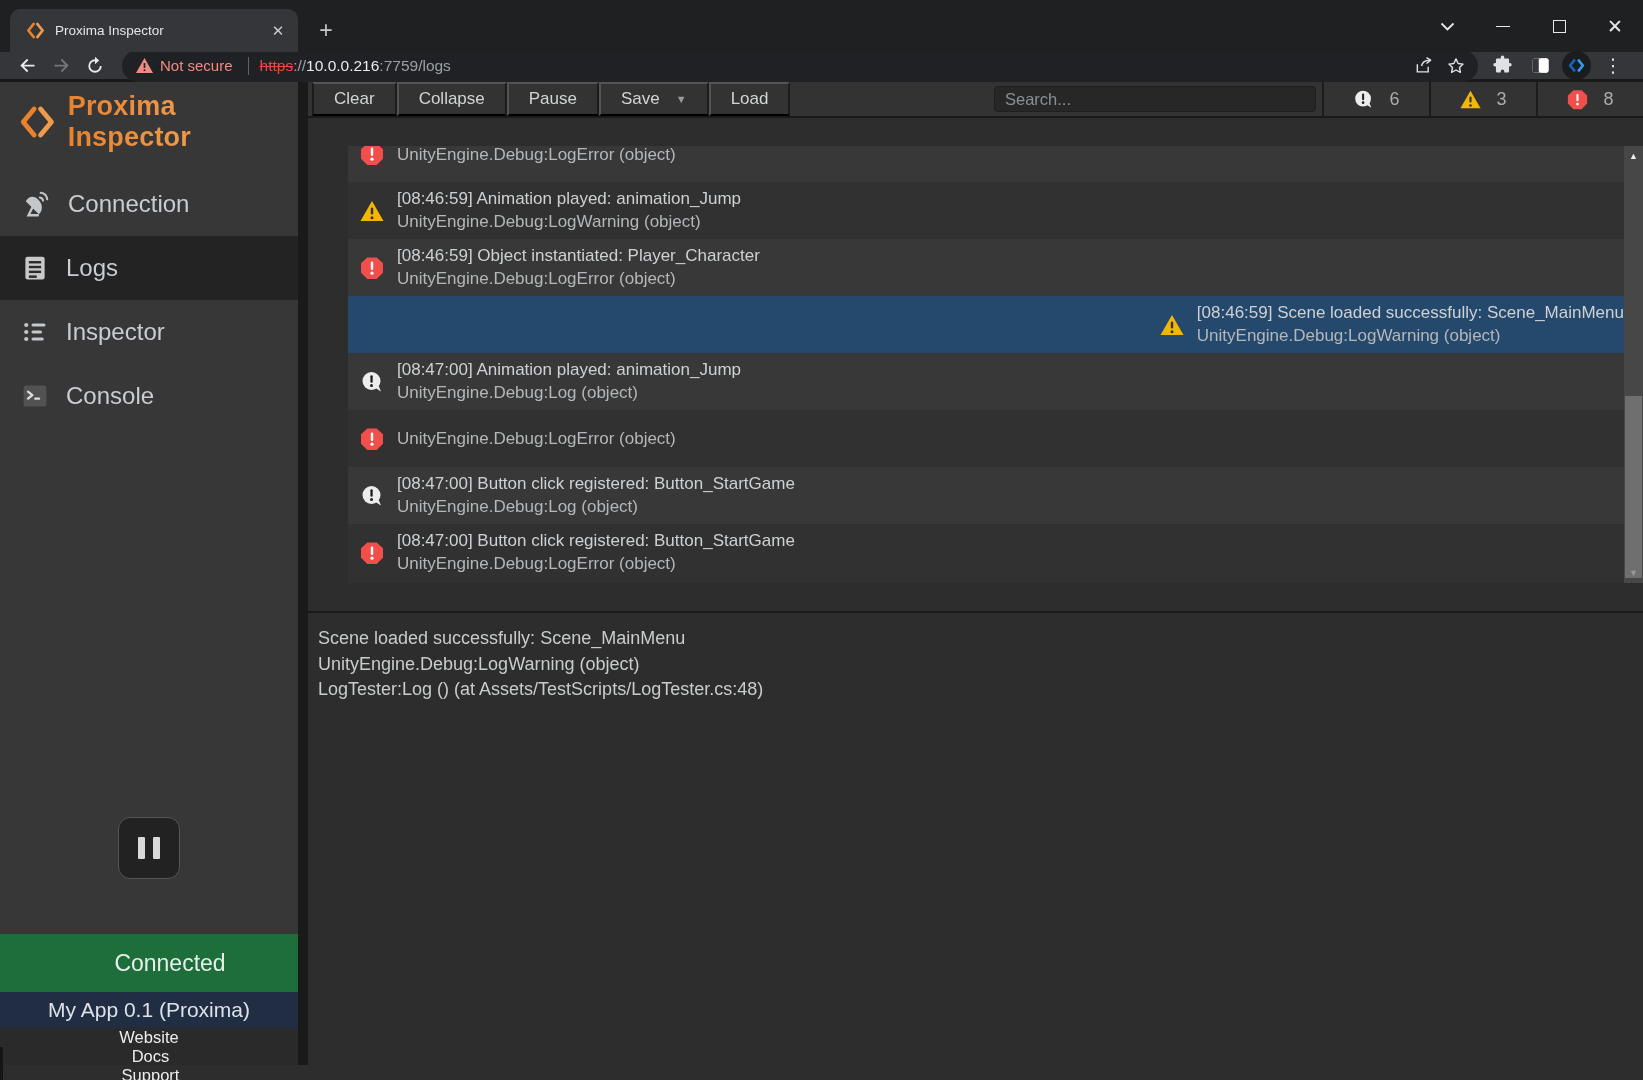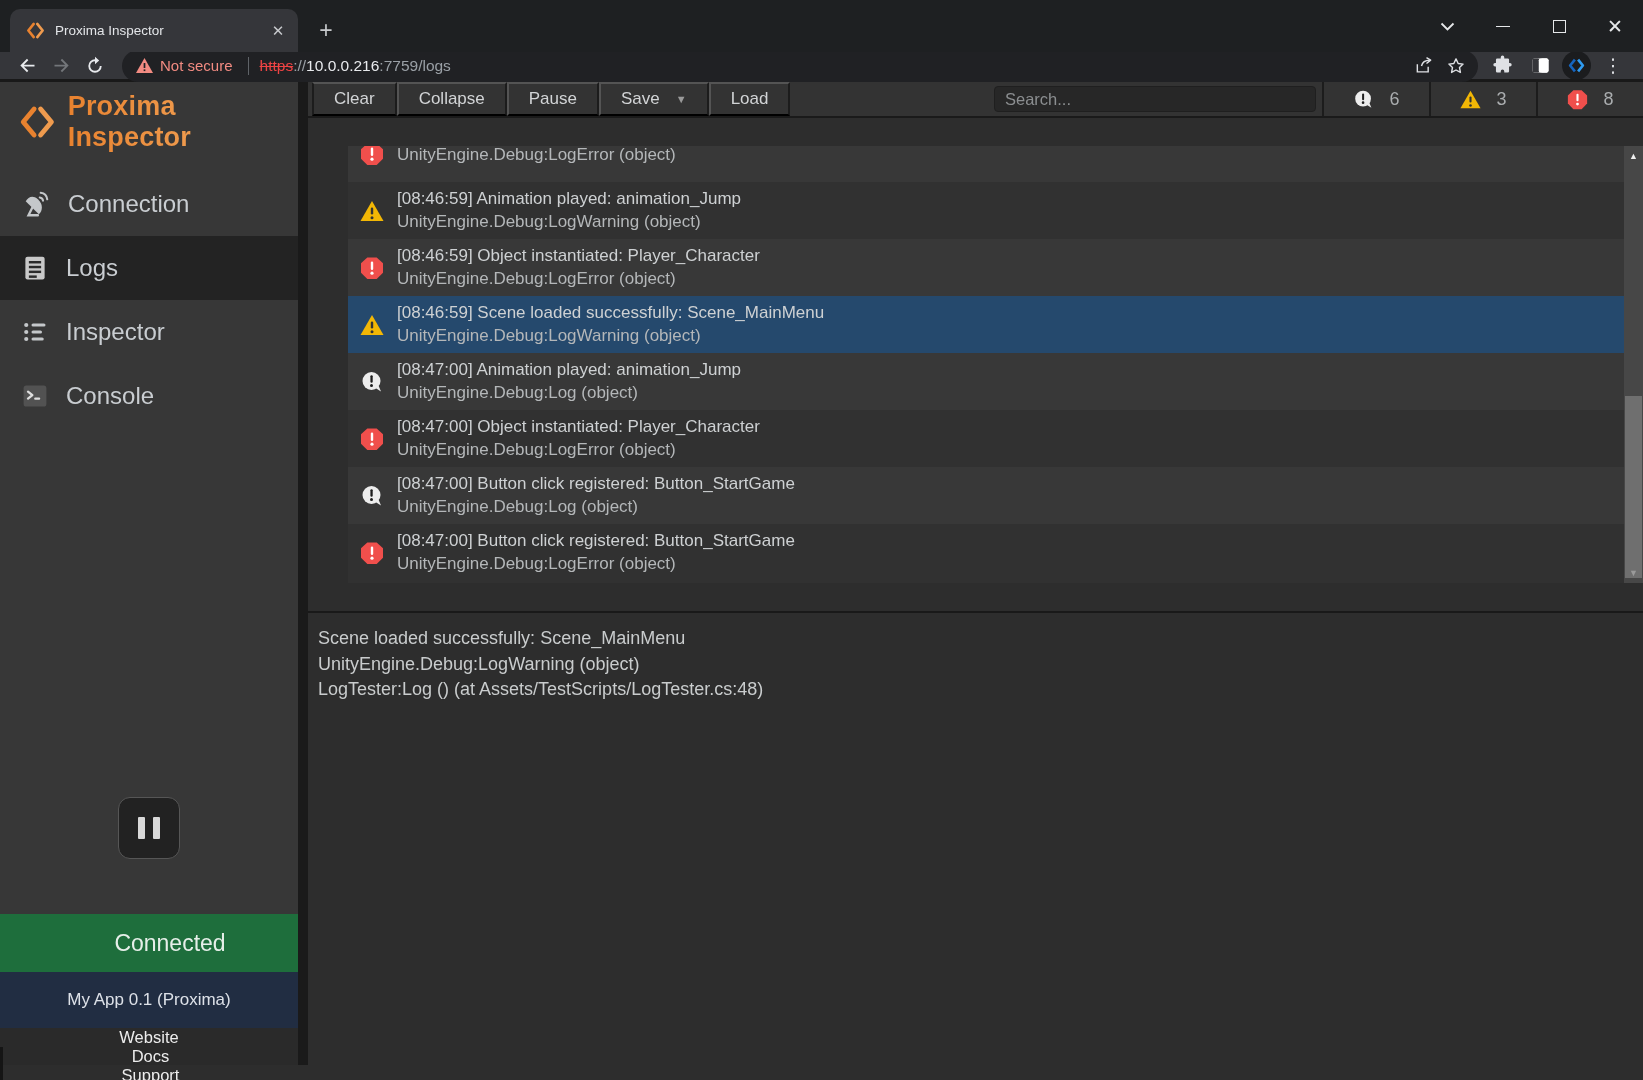--- a/index.html
+++ b/index.html
@@ -55,22 +55,22 @@
     cursor:pointer; }
   .nav-item.active { background:#232323; }
   .nav-label { font-size:24px; color:#c9cdd1; }
   .side-spacer { flex:1; }
   .pause-btn { align-self:center; width:62px; height:62px; border-radius:12px; background:#222;
     border:1px solid #565656; display:flex; align-items:center; justify-content:center; gap:8px;
     margin-bottom:55px; cursor:pointer; }
   .pause-btn i { display:block; width:7px; height:22px; background:#d9d9d9; border-radius:1px; }
   .status-bar { height:58px; background:#1e6e3c; display:flex; align-items:center;
     justify-content:center; font-size:23px; color:#e6efe9;padding-left:42px; }
-  .appinfo-bar { height:56px; background:#212d42; display:flex; align-items:center;
-    justify-content:center; font-size:17px; color:#dde1e8; }
+  .appinfo-bar { height:36px; background:#212d42; display:flex; align-items:center;
+    justify-content:center; font-size:21px; color:#dde1e8; }
   .side-footer { height:37px; background:#2a2a2a; display:flex;flex-direction:column; }
   .side-footer a { flex:1; display:flex; align-items:center; justify-content:center;
     font-size:16.5px; color:#ededed; text-decoration:none; cursor:pointer; }
   .side-footer a + a { border-left:3px solid #151515; }
 
   .main { flex:1; display:flex; flex-direction:column; background:#2d2d2d; min-width:0;gap:28px; }
 
   
   .log-toolbar { height:36px; background:#333; border-bottom:2px solid #1a1a1a; display:flex;
     align-items:stretch; }
@@ -86,21 +86,21 @@
     border-left:2px solid #1c1c1c; cursor:pointer; }
   .badge-count { font-size:18px; color:#aaadaf; }
 
   
   .log-viewport { position:relative; height:437px; overflow:hidden; background:#313131;margin-left:40px; }
   .log-rows { margin-right:19px; }
   .log-row { height:57px; display:flex; align-items:center; gap:13px; padding-left:12px;
     cursor:pointer; }
   .log-row:nth-child(odd) { background:#383838; }
   .log-row:nth-child(even) { background:#313131; }
-  .log-row.selected { background:#25496d; }
+  .log-row.selected { background:#25496d;justify-content:flex-end; }
   .log-row.clipped { margin-top:-21px; }
   .log-texts { display:flex; flex-direction:column; gap:3px; min-width:0; }
   .log-msg { font-size:17px; color:#ced1d3; white-space:nowrap; }
   .log-stack { font-size:17px; color:#b4b7b9; white-space:nowrap; }
   .lvl-icon { flex:none; width:24px; height:24px; }
 
   .scrollbar { position:absolute; top:0; right:0; bottom:0; width:19px; background:#474747; }
   .scroll-arrow { position:absolute; left:0; width:19px; height:16px; display:flex;
     align-items:center; justify-content:center; font-size:9px; }
   .scroll-up { top:2px; color:#f0f0f0; }
@@ -389,21 +389,20 @@
           </div>
         </div>
 
         <div class="log-row">
           <svg class="lvl-icon" viewBox="0 0 24 24">
               <path d="M7.3 1.5 h9.4 L23 7.3 v9.4 L16.7 23 H7.3 L1 16.7 V7.3 Z" fill="#f04f4c"></path>
               <rect x="10.8" y="5.5" width="2.4" height="8.5" rx="1.2" fill="#fff"></rect>
               <circle cx="12" cy="17.2" r="1.6" fill="#fff"></circle>
             </svg>
           <div class="log-texts">
-            <span class="log-msg">[08:47:00] Object instantiated: Player_Character</span>
             <span class="log-stack">UnityEngine.Debug:LogError (object)</span>
           </div>
         </div>
 
         <div class="log-row">
           <svg class="lvl-icon" viewBox="0 0 24 24">
               <circle cx="11.5" cy="11" r="9" fill="#ededed"></circle>
               <path d="M15.5 18 L21 21.5 L18.5 15.5 Z" fill="#ededed"></path>
               <rect x="10.4" y="5.2" width="2.3" height="7.6" rx="1.15" fill="#1d1d1d"></rect>
               <circle cx="11.5" cy="15.6" r="1.5" fill="#1d1d1d"></circle>

